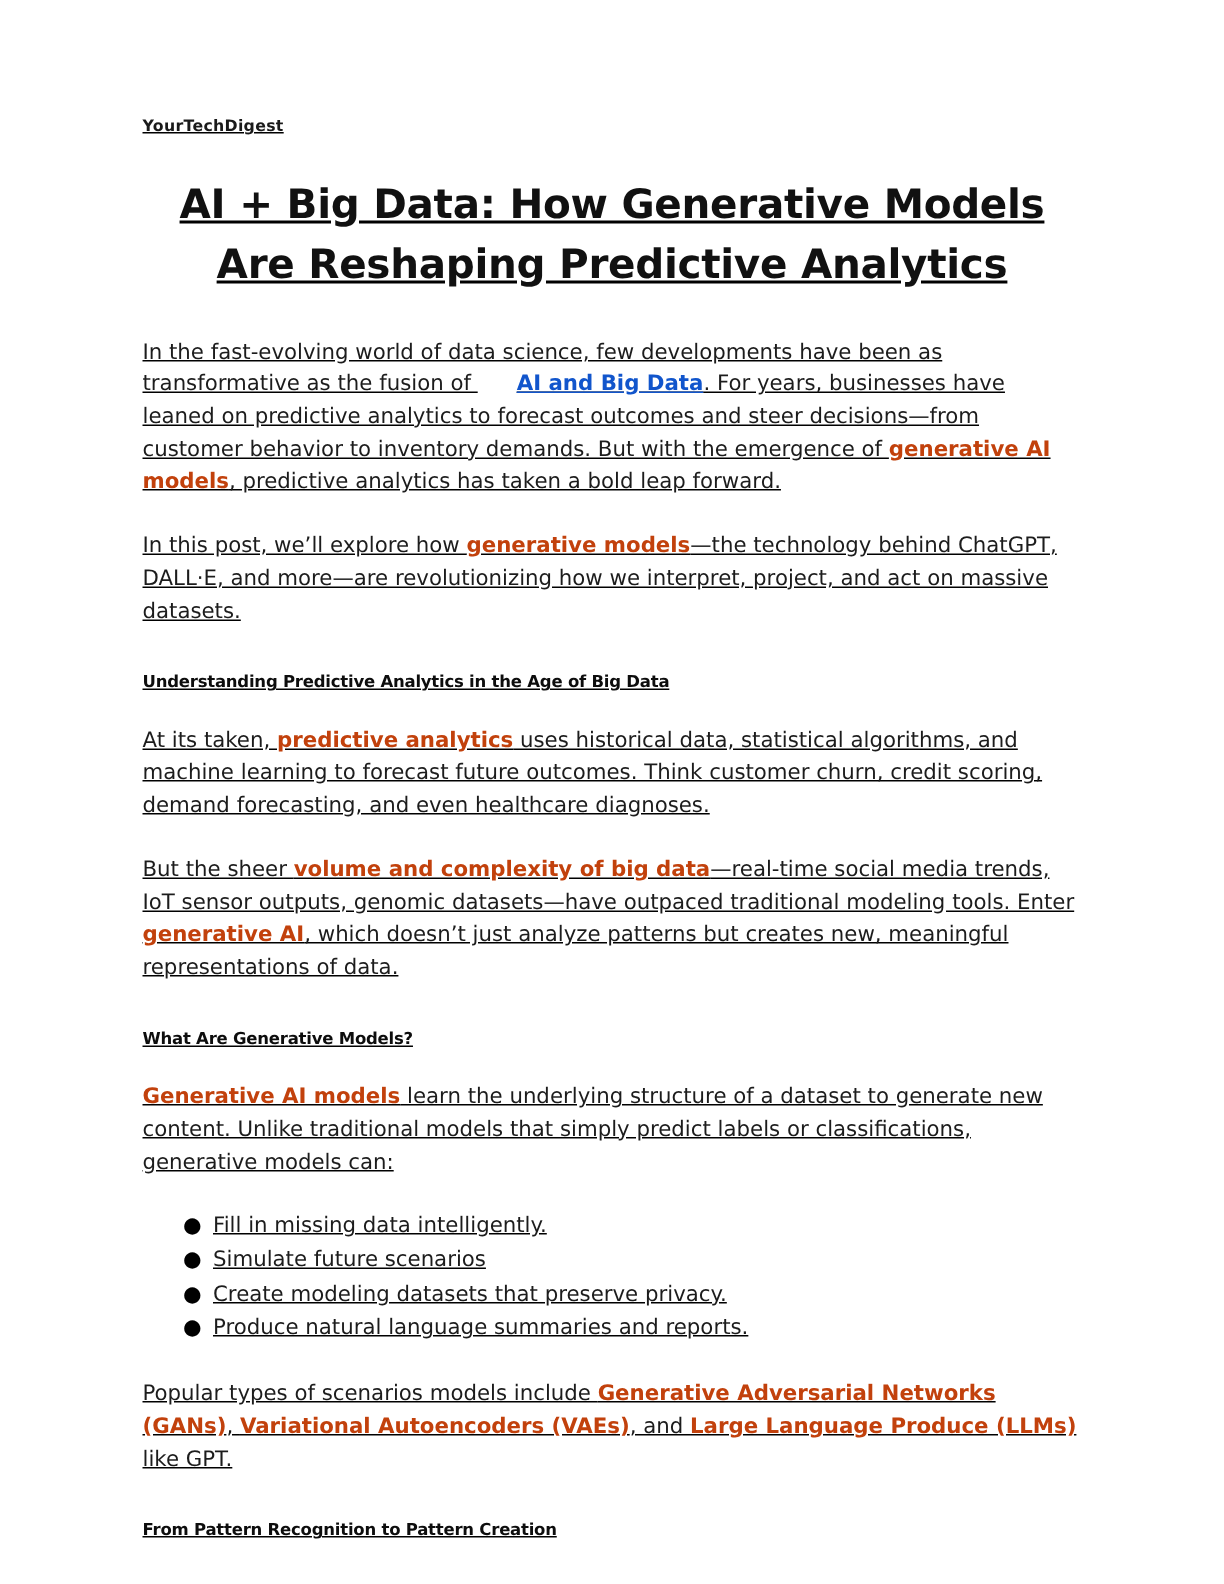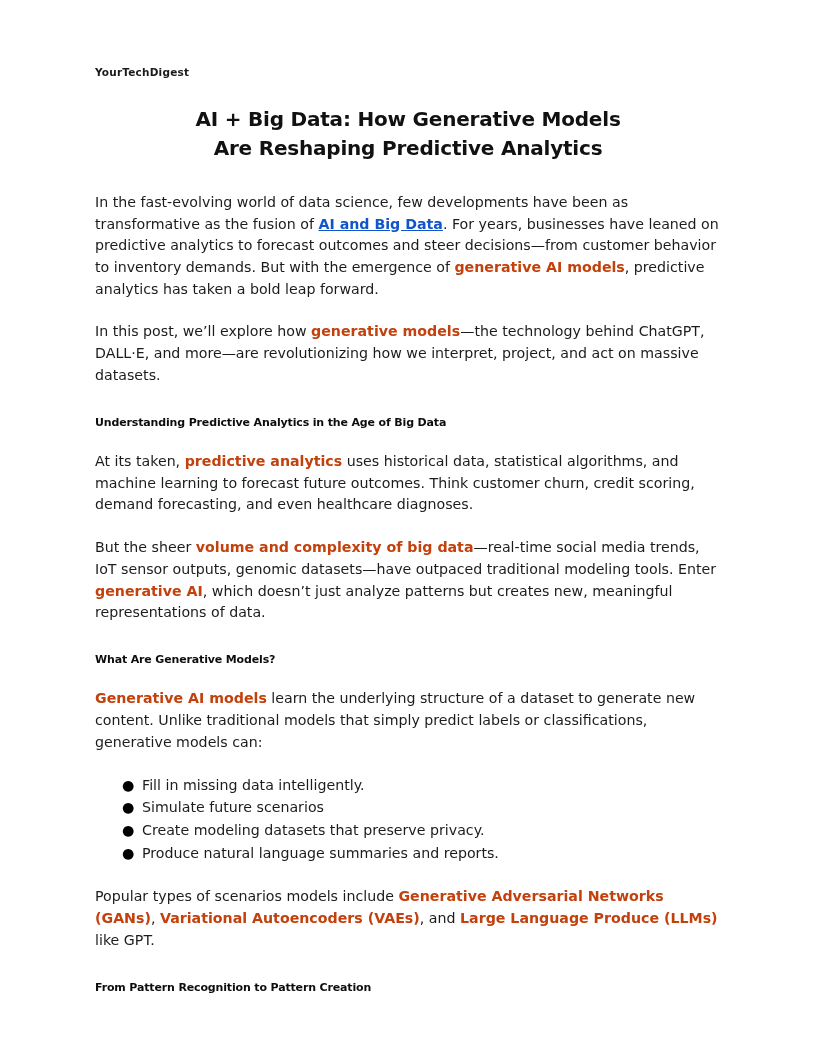--- a/index.html
+++ b/index.html
@@ -19,37 +19,38 @@
     width: 816px;
     height: 1056px;
     box-sizing: border-box;
     padding: 0;
     position: relative;
     background: #ffffff;
   }
   .content {
     position: absolute;
     left: 95px;
-    top: 4px;
+    top: 16px;
     width: 626px;
+    text-decoration: underline;
   }
   .site-logo {
     margin-top: 62px;
     font-family: "DejaVu Sans", sans-serif;
     font-size: 10.5px;
     font-weight: bold;
     letter-spacing: 0.2px;
     color: #1a1a1a;
     line-height: 1.2;
   }
   .doc-title {
     margin: 26px 0 0 0;
     text-align: center;
     font-family: "DejaVu Sans", sans-serif;
-    font-size: 20px;
+    font-size: 27px;
     font-weight: bold;
     line-height: 1.48;
     letter-spacing: -0.2px;
     color: #111111;
   }
   p.body-para {
     margin: 0;
     padding: 0;
     font-size: 14.2px;
     line-height: 1.53;
@@ -69,20 +70,21 @@
     color: #0d0d0d;
   }
   strong.b {
     font-weight: bold;
     color: #c2410c;
   }
   a.inline-link {
     color: #1155cc;
     font-weight: bold;
     text-decoration: underline;
+    margin-left: 26px;
   }
   ul.bullet-list {
     margin: 0;
     padding: 0 0 0 47px;
     list-style: none;
   }
   ul.bullet-list li {
     position: relative;
     font-size: 14.2px;
     line-height: 1.53;

